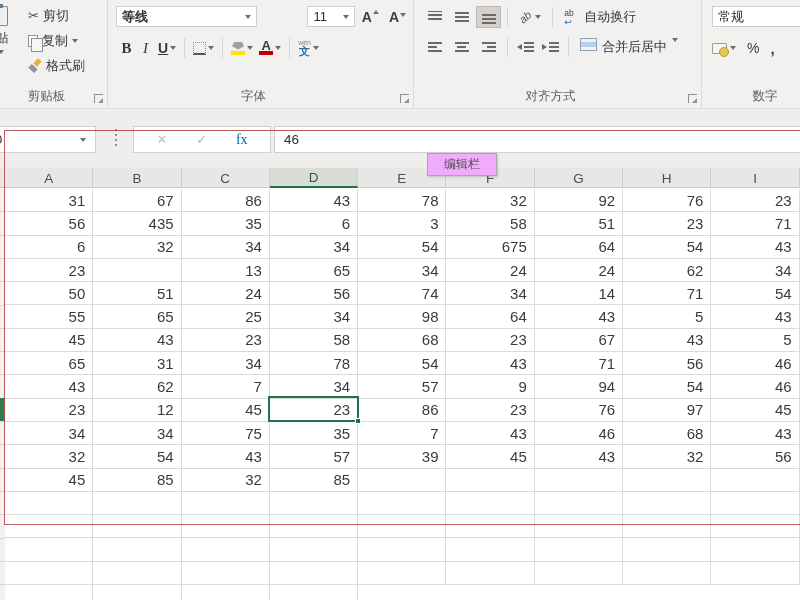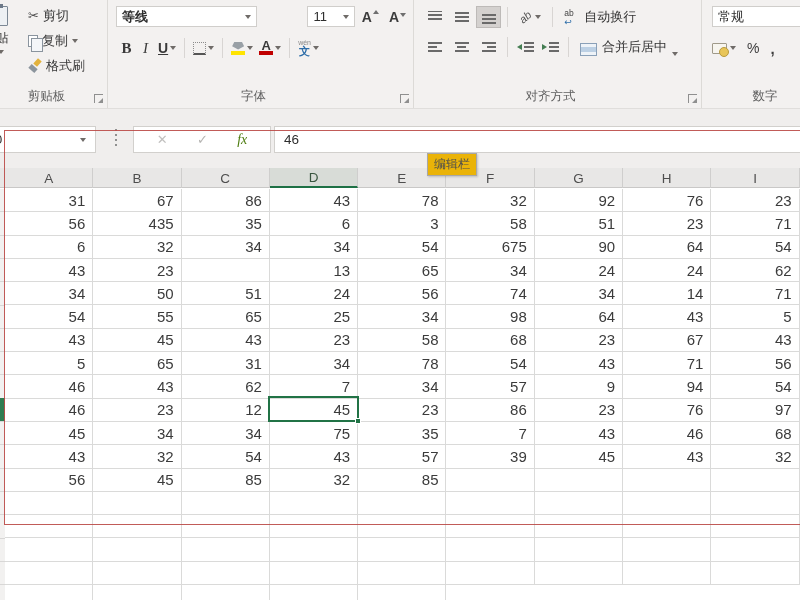--- a/index.html
+++ b/index.html
@@ -92,21 +92,21 @@
                  font-size:11px; color:#555; }
   .wrap-btn { display:flex; align-items:center; gap:5px; font-size:13px; color:#333; padding:0 5px; }
   .wrap-icon { width:15px; height:16px; display:flex; flex-direction:column; line-height:1; align-items:flex-start; }
   .wrap-ab { font-size:8.5px; color:#444; }
   .wrap-arrow { font-size:9px; color:#2d6da8; }
   .indent-btn { display:flex; align-items:center; gap:2px; padding:0 3px; height:22px; }
   .tri-l { width:0; height:0; border-top:3.5px solid transparent; border-bottom:3.5px solid transparent;
            border-right:5px solid #447d52; }
   .tri-r { width:0; height:0; border-top:3.5px solid transparent; border-bottom:3.5px solid transparent;
            border-left:5px solid #447d52; }
-  .merge-btn { display:flex; align-items:flex-end; gap:5px; font-size:13px; color:#333; padding:0 5px; }
+  .merge-btn { display:flex; align-items:flex-start; gap:5px; font-size:13px; color:#333; padding:0 5px; }
   .merge-icon { width:17px; height:13px; border:1px solid #8aa0b8;
                 background:linear-gradient(#eef3f8 0 3px,#bcd0e4 3px 8px,#eef3f8 8px); }
 
   
   .g-number { width:140px; border-right:none; }
   .num-combo { width:122px; margin:6px 0 0 10px; }
   .num-row2 { display:flex; align-items:center; gap:11px; margin:9px 0 0 10px; height:24px; }
   .currency-btn { display:flex; align-items:center; gap:3px; }
   .currency-icon { width:15px; height:11px; border:1px solid #a09a8a; background:#f7f5ef;
                    position:relative; border-radius:1px; }
@@ -120,21 +120,21 @@
   .name-box { position:absolute; left:-10px; top:17px; width:106px; height:27px; background:#fff;
               border:1px solid #d2d0cd; display:flex; align-items:center; }
   .nb-text { font-size:13px; color:#2e2e2e; padding-left:4px; }
   .name-box .caret { margin-left:auto; margin-right:9px; }
   .dots-sep { position:absolute; left:115px; top:20px; display:flex; flex-direction:column; gap:3px; }
   .dots-sep b { width:2px; height:2px; background:#909090; display:block; }
   .fx-box { position:absolute; left:133px; top:17px; width:138px; height:27px; background:#fff;
             border:1px solid #d2d0cd; display:flex; align-items:center; justify-content:space-around; padding:0 8px; }
   .fx-cancel { color:#c1c0bf; font-size:13px; }
   .fx-enter { color:#b5b4b2; font-size:13px; }
-  .fx-label { font-family:"Liberation Serif",serif; font-style:italic; color:#4d7c0f; font-size:14px; }
+  .fx-label { font-family:"Liberation Serif",serif; color:#0369a1; font-size:14px; }
   .formula-input { position:absolute; left:274px; top:17px; width:540px; height:27px; background:#fff;
                    border:1px solid #d2d0cd; display:flex; align-items:center; font-size:13.5px;
                    color:#2e2e2e; padding-left:9px; }
 
   
   .sheet { position:absolute; left:0; top:168px; width:800px; height:432px; background:#fff; }
   .corner-strip { position:absolute; left:0; top:0; width:5px; height:20px; background:#e8e7e6;
                   border-bottom:1px solid #c9c8c7; }
   .row-strip { position:absolute; left:0; top:21px; width:5px; height:411px;
                background:repeating-linear-gradient(to bottom,#f2f1f0 0 22.3px,#d8d7d6 22.3px 23.3px); }
@@ -149,22 +149,22 @@
           display:flex; align-items:center; justify-content:flex-end; padding-right:7px; background:#fff; }
 
   
   .selection { position:absolute; left:268px; top:396px; width:91px; height:26px;
                border:2px solid #217346; z-index:5; background:transparent; }
   .fill-handle { position:absolute; right:-4px; bottom:-4px; width:6px; height:6px;
                  background:#217346; border:1px solid #fff; }
   .row-indicator { position:absolute; left:0; top:398px; width:5px; height:23px; background:#2e7c50; z-index:4; }
   .red-rect { position:absolute; left:4px; top:130px; width:860px; height:395px;
               border:1.5px solid rgba(186,73,70,0.9); z-index:8; pointer-events:none; }
-  .tooltip { position:absolute; left:427px; top:153px; z-index:9; background:#eab308;
-             border:1px solid #a8a7a6; color:#4e4e4e; font-size:12px; padding:2px 6px;
+  .tooltip { position:absolute; left:427px; top:153px; z-index:9; background:#f0abfc;
+             border:1px solid #a8a7a6; color:#4e4e4e; font-size:12px; padding:2px 16px;
              box-shadow:1px 1px 2px rgba(0,0,0,0.18); white-space:nowrap; }
 </style>
 </head>
 <body>
 
 <div class="page">
 
   <div class="ribbon">
 
     <div class="group g-clipboard">
@@ -414,21 +414,20 @@
         <div class="cell">58</div>
         <div class="cell">51</div>
         <div class="cell">23</div>
         <div class="cell">71</div>
         <div class="cell">6</div>
         <div class="cell">32</div>
         <div class="cell">34</div>
         <div class="cell">34</div>
         <div class="cell">54</div>
         <div class="cell">675</div>
-        <div class="cell">90</div>
         <div class="cell">64</div>
         <div class="cell">54</div>
         <div class="cell">43</div>
         <div class="cell">23</div>
         <div class="cell"></div>
         <div class="cell">13</div>
         <div class="cell">65</div>
         <div class="cell">34</div>
         <div class="cell">24</div>
         <div class="cell">24</div>

